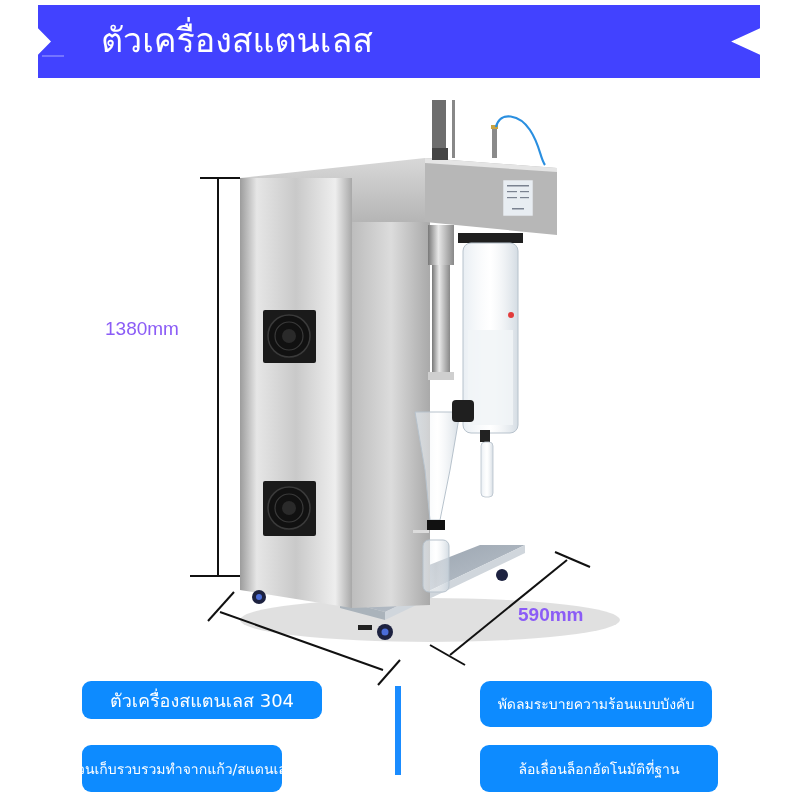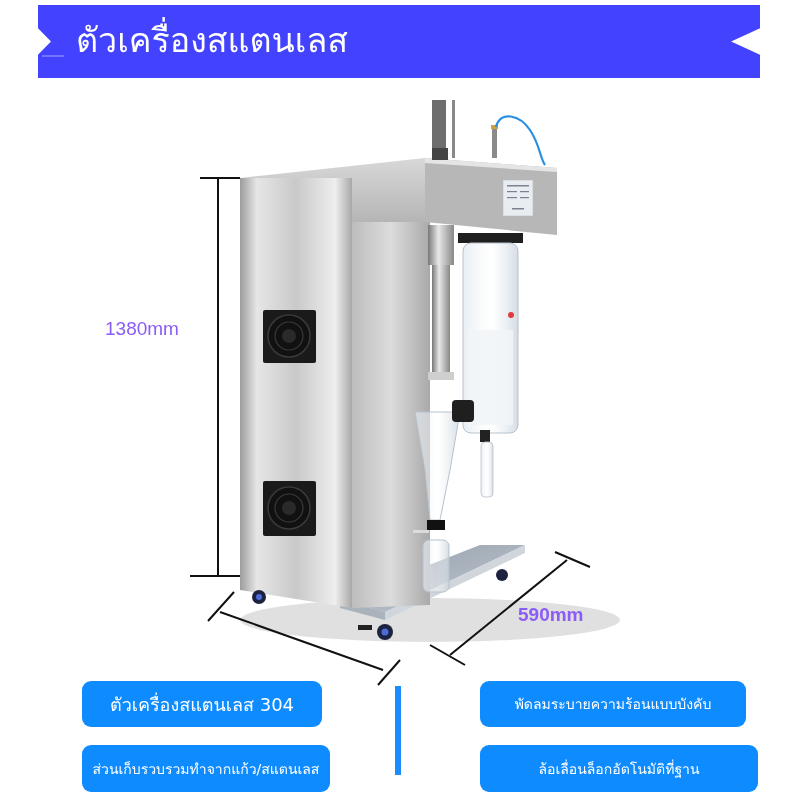--- a/index.html
+++ b/index.html
@@ -3,21 +3,21 @@
 <meta charset="utf-8">
 <style>
   * { margin:0; padding:0; box-sizing:border-box; }
   html, body { width:800px; height:800px; background:#ffffff; overflow:hidden; }
   body { position:relative; font-family:"DejaVu Sans", "Liberation Sans", sans-serif; }
 
   
   .banner { position:absolute; left:38px; top:5px; width:722px; height:73px; background:#4242ff;
     clip-path: polygon(0 0, 100% 0, 100% 32%, 96% 50%, 100% 68%, 100% 100%, 0 100%, 0 68%, 1.8% 50%, 0 32%); }
   .banner-underline { position:absolute; left:42px; top:55px; width:22px; height:2px; background:#8a8aff; opacity:.7; }
-  .banner-title { position:absolute; left:76px; top:10px; height:60px; line-height:60px; color:#ffffff;
+  .banner-title { position:absolute; left:101px; top:10px; height:60px; line-height:60px; color:#ffffff;
     font-size:34px; font-weight:normal; letter-spacing:0px; }
 
   
   .dim { position:absolute; background:#111; }
   .dim-label { position:absolute; color:#8b5cf6; font-family:"Liberation Sans", sans-serif; font-size:19px; }
 
   
   .machine { position:absolute; left:0; top:0; width:800px; height:680px; }
 
   
@@ -150,27 +150,27 @@
   <line x1="220" y1="612" x2="383" y2="670" stroke="#111" stroke-width="2"></line>
   <line x1="208" y1="621" x2="234" y2="592" stroke="#111" stroke-width="2"></line>
   <line x1="378" y1="685" x2="400" y2="660" stroke="#111" stroke-width="2"></line>
   <line x1="450" y1="655" x2="567" y2="560" stroke="#111" stroke-width="2"></line>
   <line x1="430" y1="645" x2="465" y2="665" stroke="#111" stroke-width="2"></line>
   <line x1="555" y1="552" x2="590" y2="567" stroke="#111" stroke-width="2"></line>
 </svg>
 <div class="dim-label" style="left:230px;top:648px;margin-top:30px;">770mm</div>
 <div class="dim-label" style="left:518px;top:604px;font-weight:bold;">590mm</div>
 
-<div class="info-box lg" style="left:82px;top:681px;width:240px;height:46px;">
+<div class="info-box lg" style="left:82px;top:681px;width:240px;height:38px;">
   <span>ตัวเครื่องสแตนเลส 304</span>
 </div>
-<div class="info-box sm" style="left:82px;top:745px;width:248px;height:47px;">
+<div class="info-box sm" style="left:82px;top:745px;width:200px;height:47px;">
   <span>ส่วนเก็บรวบรวมทำจากแก้ว/สแตนเลส</span>
 </div>
 
 <div class="divider"></div>
 
-<div class="info-box sm" style="left:480px;top:681px;width:266px;height:46px;">
+<div class="info-box sm" style="left:480px;top:681px;width:232px;height:46px;border-radius:10px;">
   <span>พัดลมระบายความร้อนแบบบังคับ</span>
 </div>
-<div class="info-box sm" style="left:480px;top:745px;width:278px;height:47px;">
+<div class="info-box sm" style="left:480px;top:745px;width:238px;height:47px;">
   <span>ล้อเลื่อนล็อกอัตโนมัติที่ฐาน</span>
 </div>
 
 </body></html>

